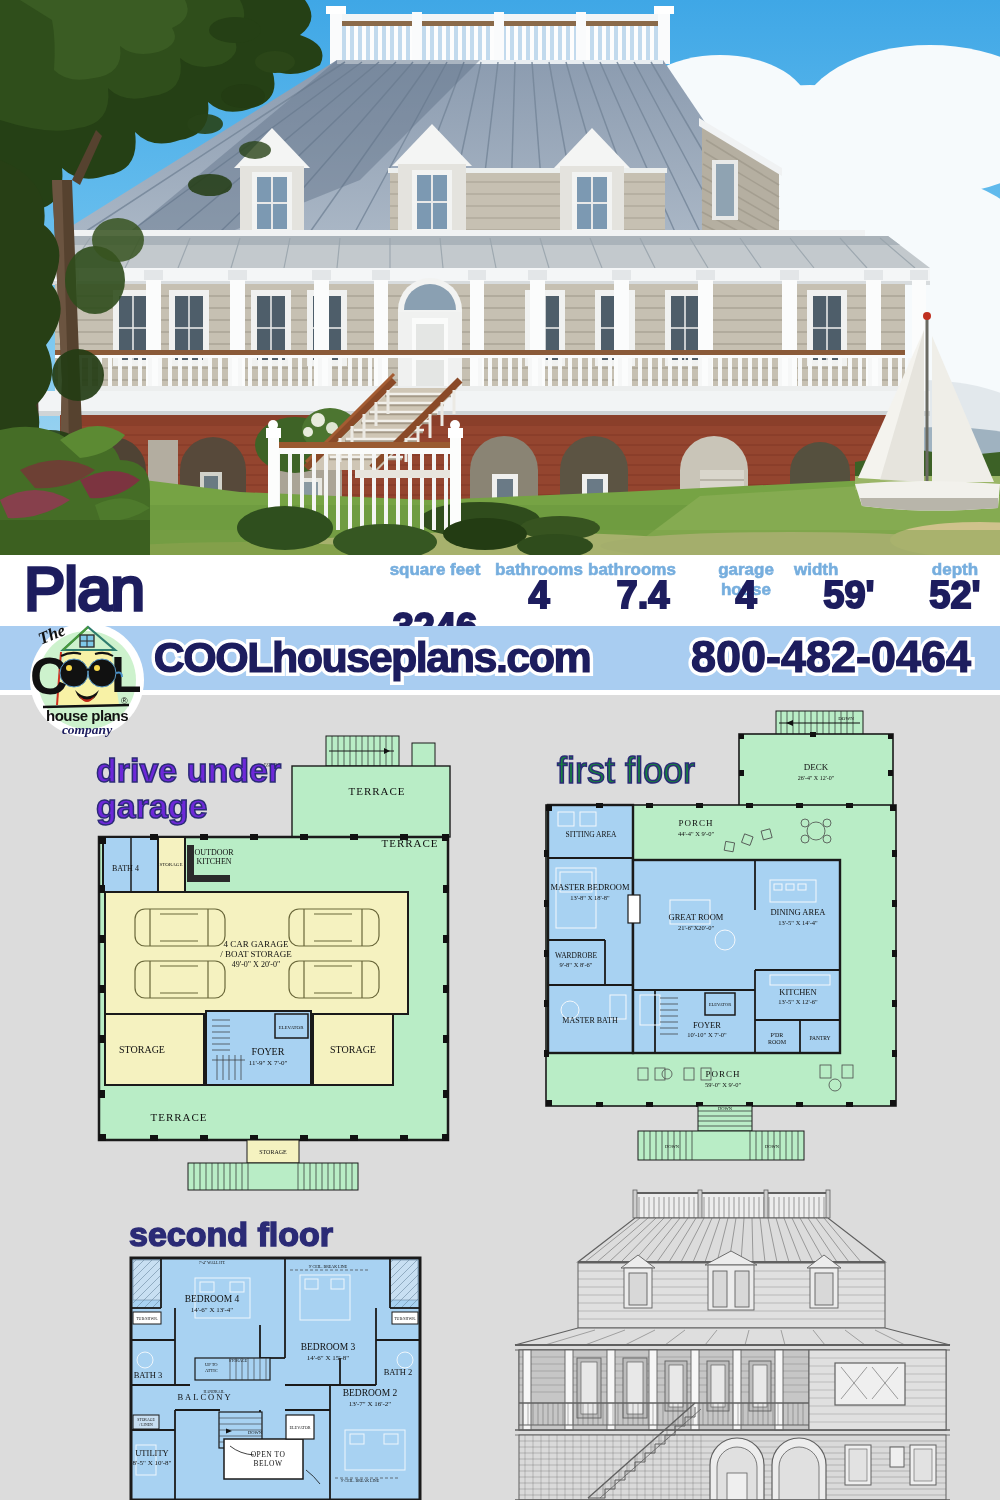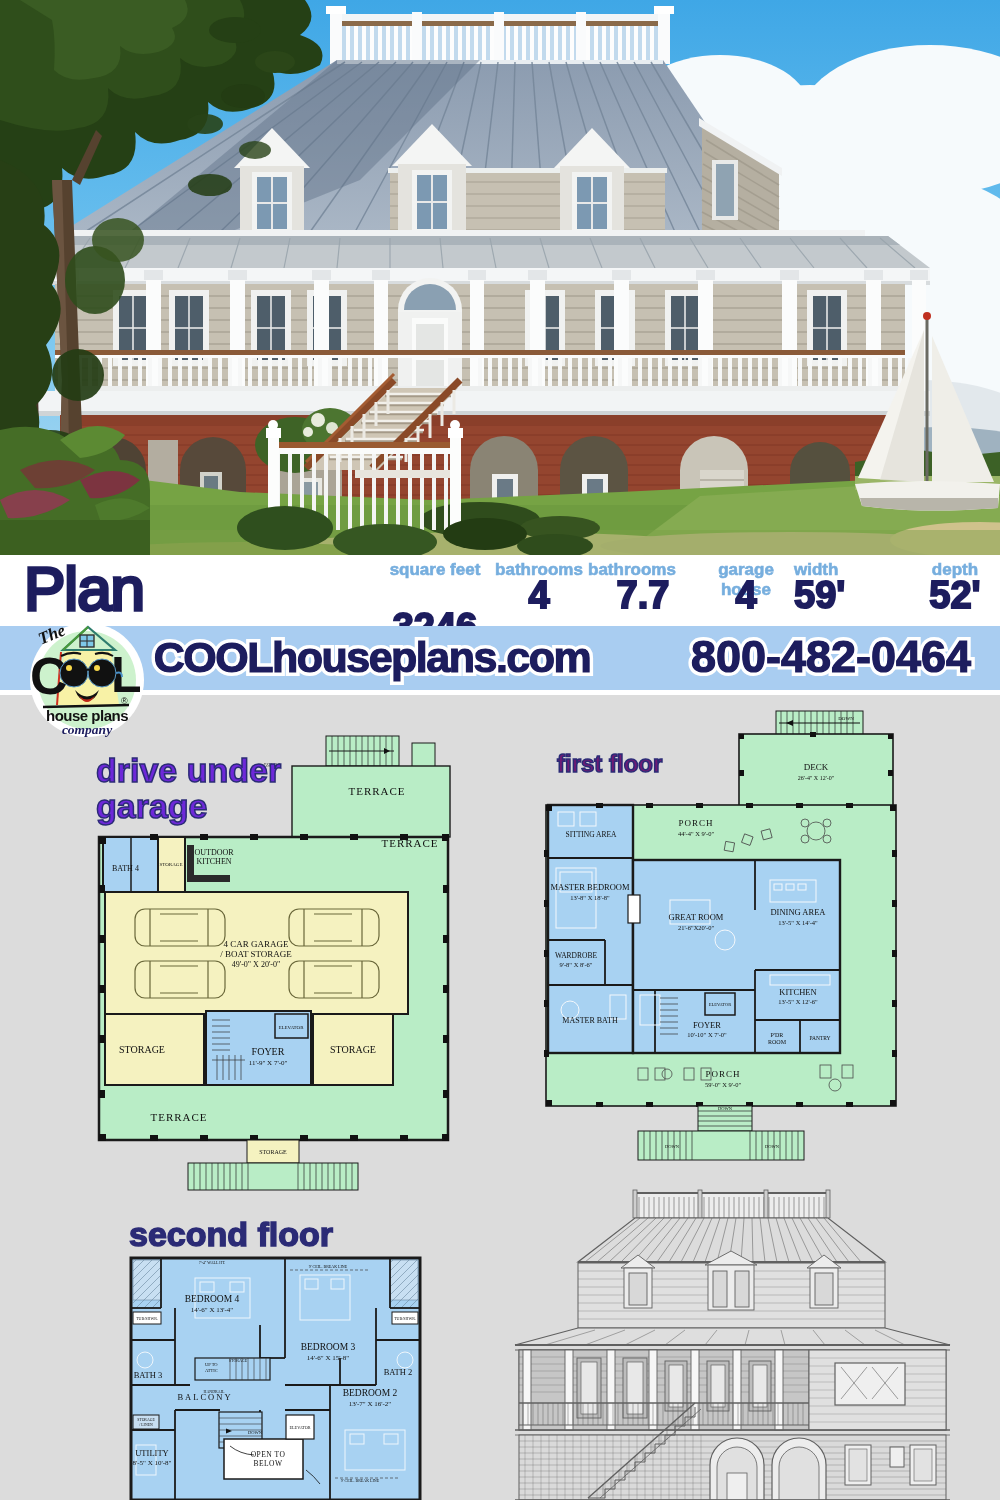--- a/index.html
+++ b/index.html
@@ -598,25 +598,25 @@
 <div class="abs" style="top:555px;left:0;width:1000px;height:71px;background:#ffffff"></div>
 
 <div class="abs" style="top:553px;left:24px;font-size:62px;font-weight:normal;color:#1d1d5e;letter-spacing:-1px;-webkit-text-stroke:3.5px #1d1d5e">Plan</div>
 
 
 <div class="abs" style="top:560px;left:380px;width:110px;text-align:center;color:#76aede;font-size:17px;font-weight:bold;-webkit-text-stroke:0.6px #76aede">square feet</div>
 <div class="abs" style="top:606px;left:380px;width:110px;text-align:center;color:#1d1d5e;font-size:38px;font-weight:bold;-webkit-text-stroke:2px #1d1d5e">3246</div>
 <div class="abs" style="top:560px;left:484px;width:110px;text-align:center;color:#76aede;font-size:17px;font-weight:bold;-webkit-text-stroke:0.6px #76aede">bathrooms</div>
 <div class="abs" style="top:574px;left:484px;width:110px;text-align:center;color:#1d1d5e;font-size:38px;font-weight:bold;-webkit-text-stroke:2px #1d1d5e">4</div>
 <div class="abs" style="top:560px;left:588px;width:110px;text-align:left;color:#76aede;font-size:17px;font-weight:bold;-webkit-text-stroke:0.6px #76aede">bathrooms</div>
-<div class="abs" style="top:574px;left:588px;width:110px;text-align:center;color:#1d1d5e;font-size:38px;font-weight:bold;-webkit-text-stroke:2px #1d1d5e">7.7</div>
+<div class="abs" style="top:574px;left:588px;width:110px;text-align:center;color:#1d1d5e;font-size:38px;font-weight:bold;-webkit-text-stroke:2px #1d1d5e">7.4</div>
 <div class="abs" style="top:560px;left:691px;width:110px;text-align:center;color:#76aede;font-size:17px;font-weight:bold;-webkit-text-stroke:0.6px #76aede">garage house</div>
 <div class="abs" style="top:574px;left:691px;width:110px;text-align:center;color:#1d1d5e;font-size:38px;font-weight:bold;-webkit-text-stroke:2px #1d1d5e">4</div>
 <div class="abs" style="top:560px;left:794px;width:110px;color:#76aede;font-size:17px;font-weight:bold;-webkit-text-stroke:0.6px #76aede">width</div>
-<div class="abs" style="top:574px;left:794px;width:110px;color:#1d1d5e;font-size:38px;font-weight:bold;-webkit-text-stroke:2px #1d1d5e">59'</div>
+<div class="abs" style="top:574px;left:794px;width:110px;text-align:center;color:#1d1d5e;font-size:38px;font-weight:bold;-webkit-text-stroke:2px #1d1d5e">59'</div>
 <div class="abs" style="top:560px;left:900px;width:110px;text-align:center;color:#76aede;font-size:17px;font-weight:bold;-webkit-text-stroke:0.6px #76aede">depth</div>
 <div class="abs" style="top:574px;left:900px;width:110px;text-align:center;color:#1d1d5e;font-size:38px;font-weight:bold;-webkit-text-stroke:2px #1d1d5e">52'</div>
 
 <div class="abs" style="top:626px;left:0;width:1000px;height:64px;background:#a9cdf1"></div>
 
 <div class="abs" style="top:690px;left:0;width:1000px;height:5px;background:#ffffff"></div>
 
 <div class="abs" style="top:626px;left:0;width:1000px;height:64px">
 <svg width="1000" height="64" viewBox="0 0 1000 64">
 <text x="372" y="46" text-anchor="middle" font-family="Liberation Sans,sans-serif" font-size="43" font-weight="bold" fill="#1d1d5e" stroke="#ffffff" stroke-width="8" paint-order="stroke" letter-spacing="-1.5">COOLhouseplans.com</text>
@@ -1002,21 +1002,21 @@
           <line x1="280" y1="441" x2="280" y2="470"></line>
           <line x1="286" y1="441" x2="286" y2="470"></line>
           <line x1="292" y1="441" x2="292" y2="470"></line>
           <line x1="298" y1="441" x2="298" y2="470"></line>
 </g>
 <text x="172" y="458" font-size="4.5" fill="#111" text-anchor="middle">DOWN</text>
 <text x="272" y="458" font-size="4.5" fill="#111" text-anchor="middle">DOWN</text>
 </svg>
 </div>
 
-<div class="abs" style="top:750px;left:557px;font-size:24px;font-weight:bold;color:#701a75;-webkit-text-stroke:1.5px #2b2b76">first floor</div>
+<div class="abs" style="top:750px;left:557px;font-size:36px;font-weight:normal;color:#15803d;-webkit-text-stroke:1.5px #2b2b76">first floor</div>
 
 <div class="abs" style="top:1250px;left:100px;width:340px;height:250px">
 <svg width="340" height="250" viewBox="0 0 340 250" font-family="Liberation Serif,serif">
 
 <rect x="31" y="8" width="289" height="242" fill="#a8d2f2" stroke="#1a1a1a" stroke-width="3"></rect>
 
 <g stroke="#6a88a0" stroke-width="0.6">
 <path d="M 33 10 l 28 0 l 0 40 l -28 0 z" fill="#c8dff2"></path>
 <path d="M 36 10 l -3 3 M 44 10 l -11 11 M 52 10 l -19 19 M 60 10 l -27 27 M 61 17 l -28 28 M 61 25 l -28 28 M 61 33 l -25 25 M 61 41 l -17 17 M 61 49 l -9 9"></path>
 <path d="M 290 10 l 28 0 l 0 40 l -28 0 z" fill="#c8dff2"></path>

